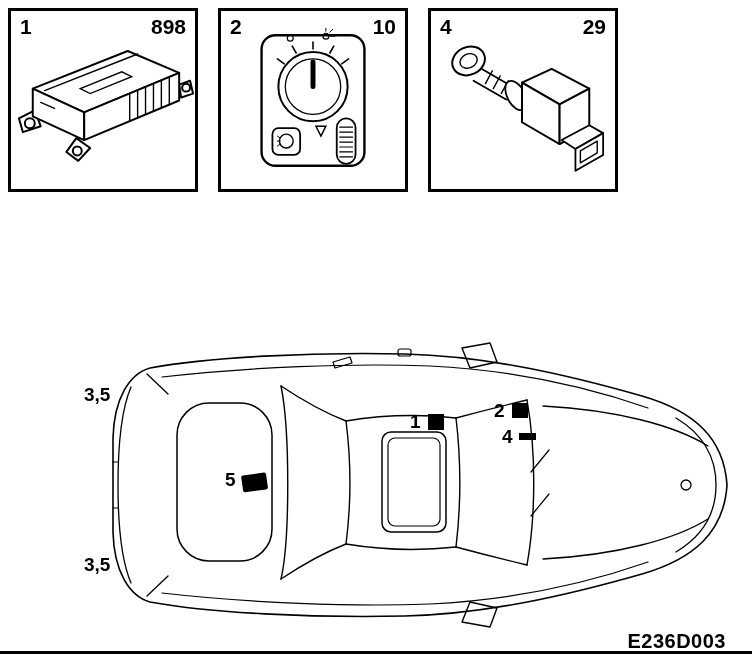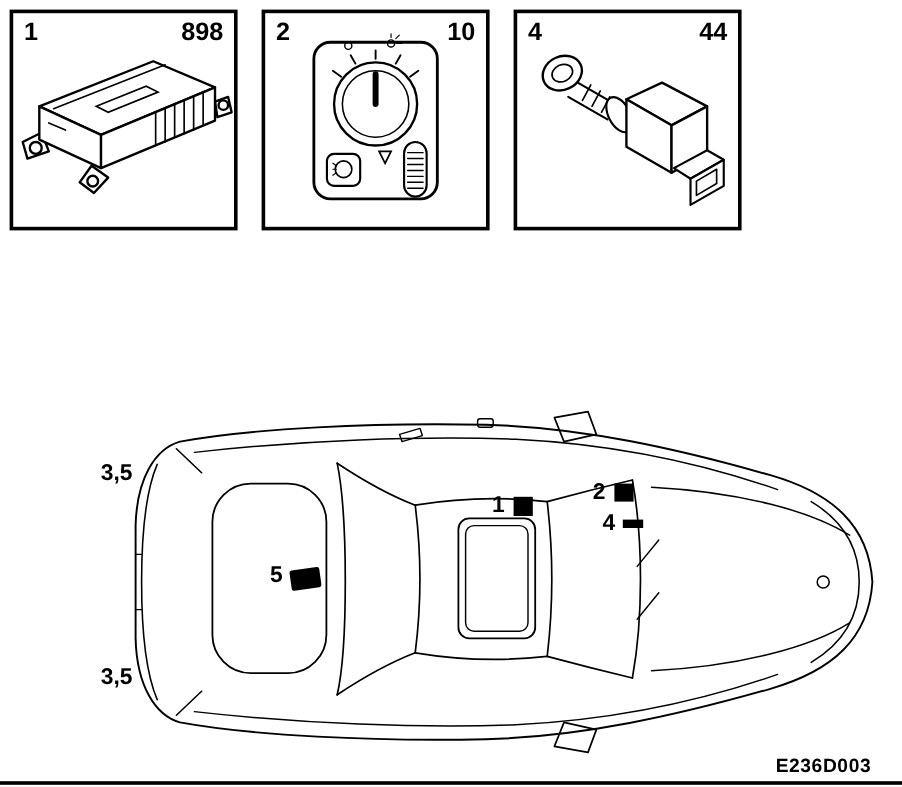--- a/index.html
+++ b/index.html
@@ -20,21 +20,21 @@
     height: 184px;
     border: 3px solid #000;
     background: #fff;
   }
   .corner { position: absolute; font-weight: 700; font-size: 21px; line-height: 1; }
   .item-no { top: 5px; left: 9px; }
   .ref-no  { top: 5px; right: 9px; }
   .part-art { position: absolute; left: 0; top: 0; width: 100%; height: 100%; }
   .car-svg { position: absolute; left: 0; top: 330px; width: 752px; height: 316px; }
   .callout { position: absolute; font-weight: 700; font-size: 19px; line-height: 1; }
-  .figure-code { position: absolute; top: 630px; right: 26px; font-weight: 700; font-size: 16px; letter-spacing: 0.5px; }
+  .figure-code { position: absolute; top: 630px; right: 26px; font-weight: 700; font-size: 20px; letter-spacing: 0.5px; }
   .bottom-rule { position: absolute; left: 0; top: 651px; width: 752px; height: 3px; background: #000; }
 </style>
 </head>
 <body>
 
 <div class="page">
 
   <div class="part-box" style="left:8px">
     <span class="corner item-no">1</span>
     <span class="corner ref-no">898</span>
@@ -86,21 +86,21 @@
         <path d="M 57 126 L 60 128 M 57 131 L 60 131 M 57 136 L 60 134" stroke-width="1"></path>
         <rect x="117" y="108" width="19" height="46" rx="9.5" stroke-width="1.8"></rect>
         <path d="M 120 117 L 133 117 M 120 122 L 133 122 M 120 127 L 133 127 M 120 132 L 133 132 M 120 137 L 133 137 M 120 142 L 133 142 M 120 147 L 133 147" stroke-width="1.2"></path>
         <path d="M 96 116 L 106 116 L 101 126 Z" stroke-width="1.5"></path>
       </g>
     </svg>
   </div>
 
   <div class="part-box" style="left:428px">
     <span class="corner item-no">4</span>
-    <span class="corner ref-no">44</span>
+    <span class="corner ref-no">29</span>
     <svg class="part-art" viewBox="0 0 186 179">
       <g fill="#fff" stroke="#000" stroke-linejoin="round" stroke-linecap="round">
         <ellipse cx="38" cy="50" rx="17" ry="14" transform="rotate(-25 38 50)" stroke-width="2"></ellipse>
         <ellipse cx="38" cy="50" rx="9" ry="7" transform="rotate(-25 38 50)" stroke-width="1.4"></ellipse>
         <path d="M 51 58 L 84 77 M 43 70 L 76 89" fill="none" stroke-width="1.8"></path>
         <path d="M 62 60 L 55 73 M 70 65 L 63 78 M 78 70 L 71 83" fill="none" stroke-width="1.4"></path>
         <ellipse cx="86" cy="85" rx="9" ry="16" transform="rotate(-28 86 85)" stroke-width="1.8"></ellipse>
         <path d="M 92 72 L 122 58 L 160 78 L 130 94 Z" stroke-width="2"></path>
         <path d="M 92 72 L 130 94 L 130 134 L 92 112 Z" stroke-width="2"></path>
         <path d="M 130 94 L 160 78 L 160 118 L 130 134 Z" stroke-width="2"></path>

